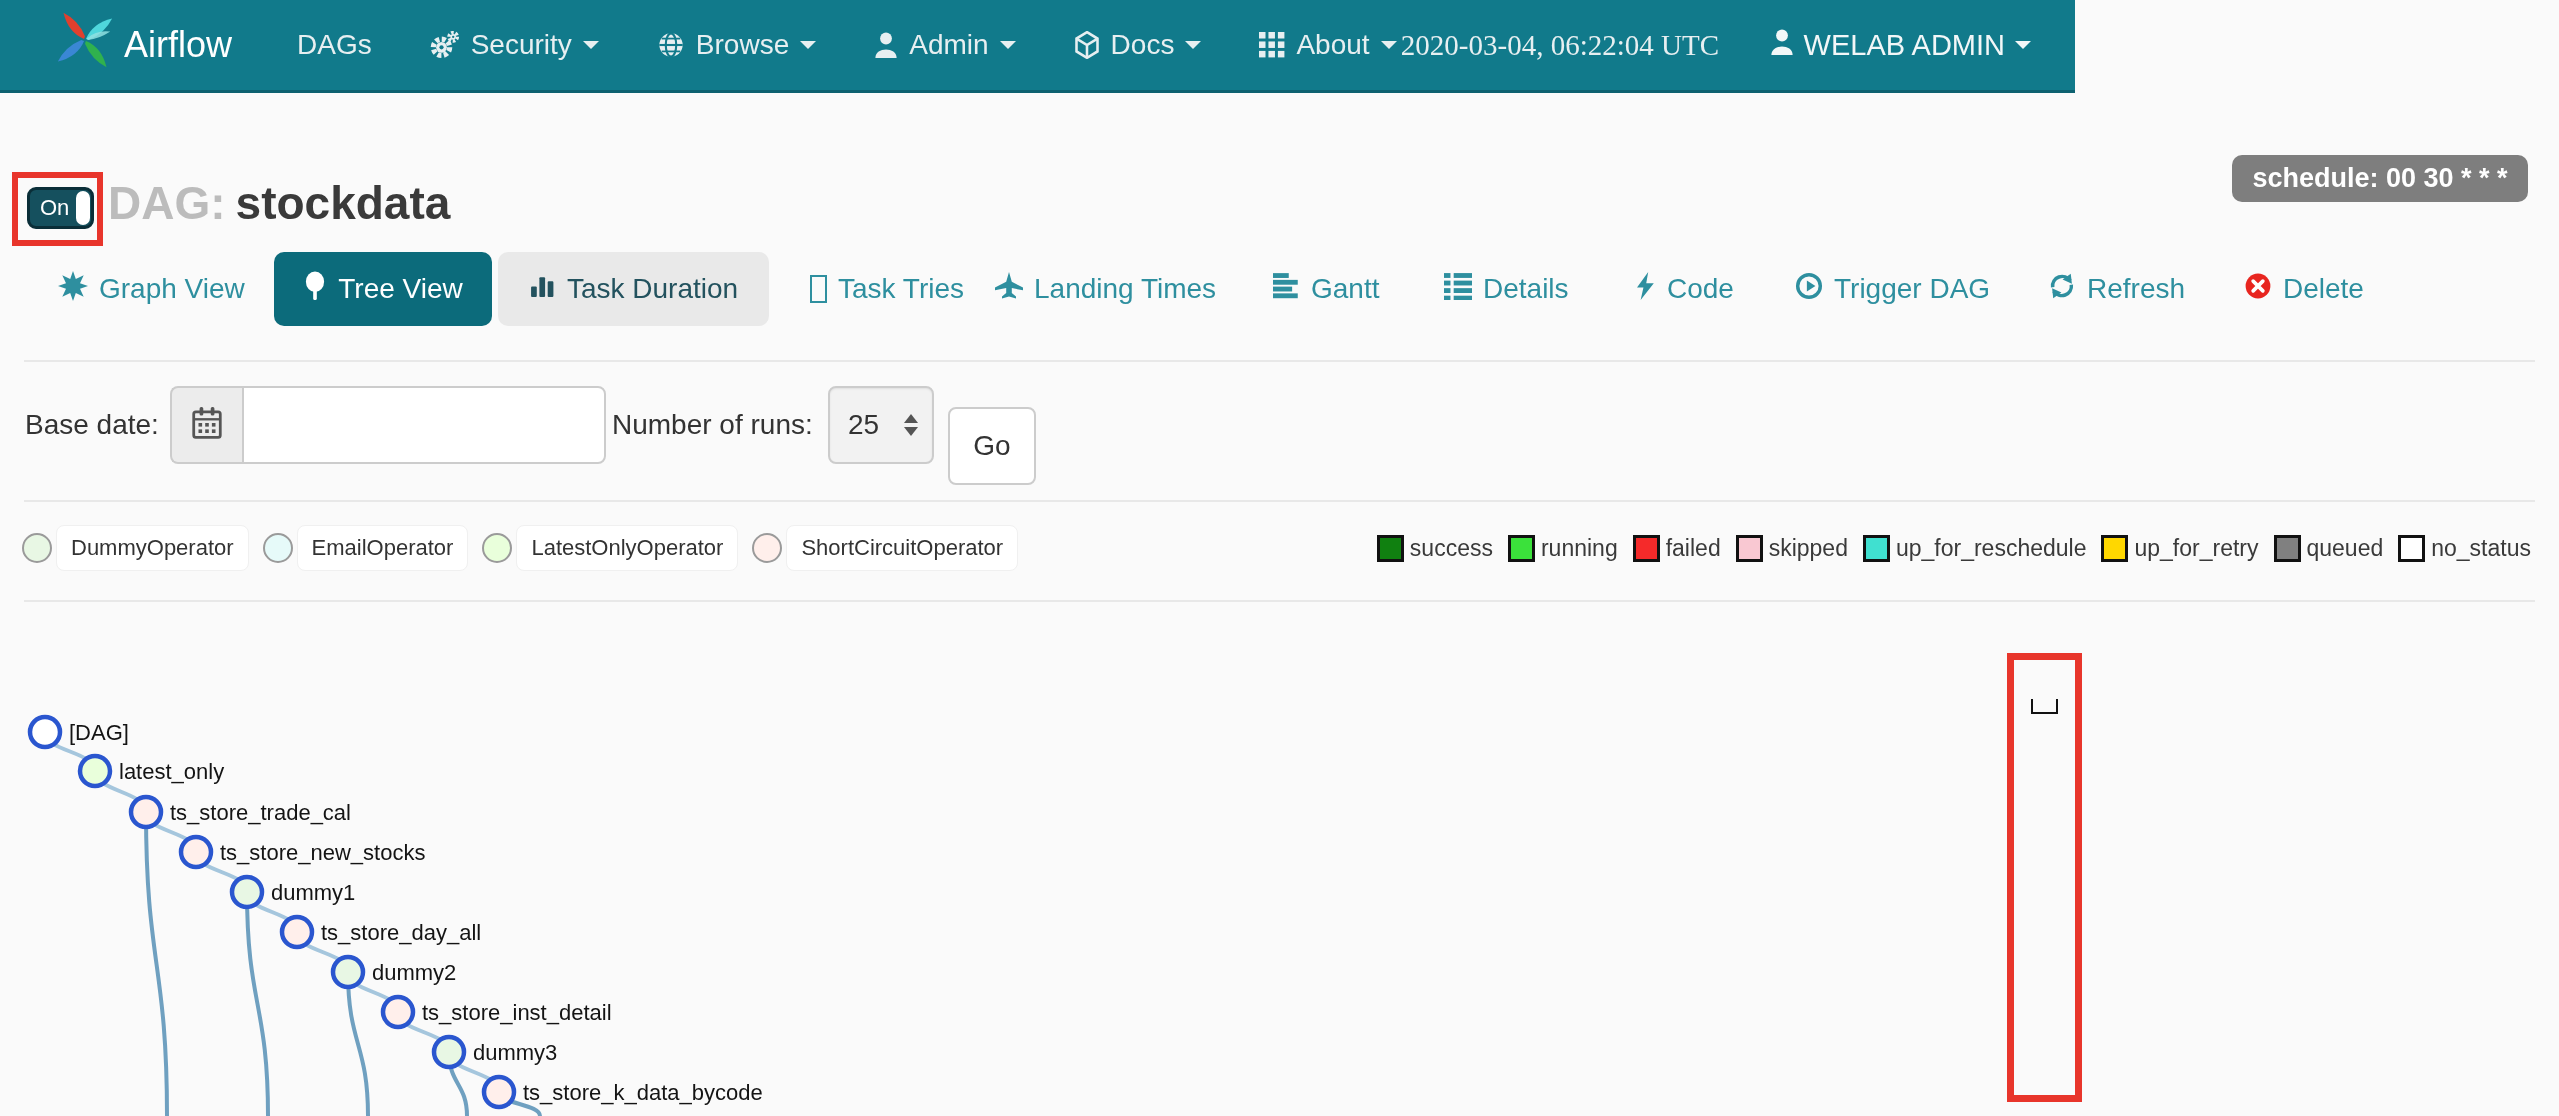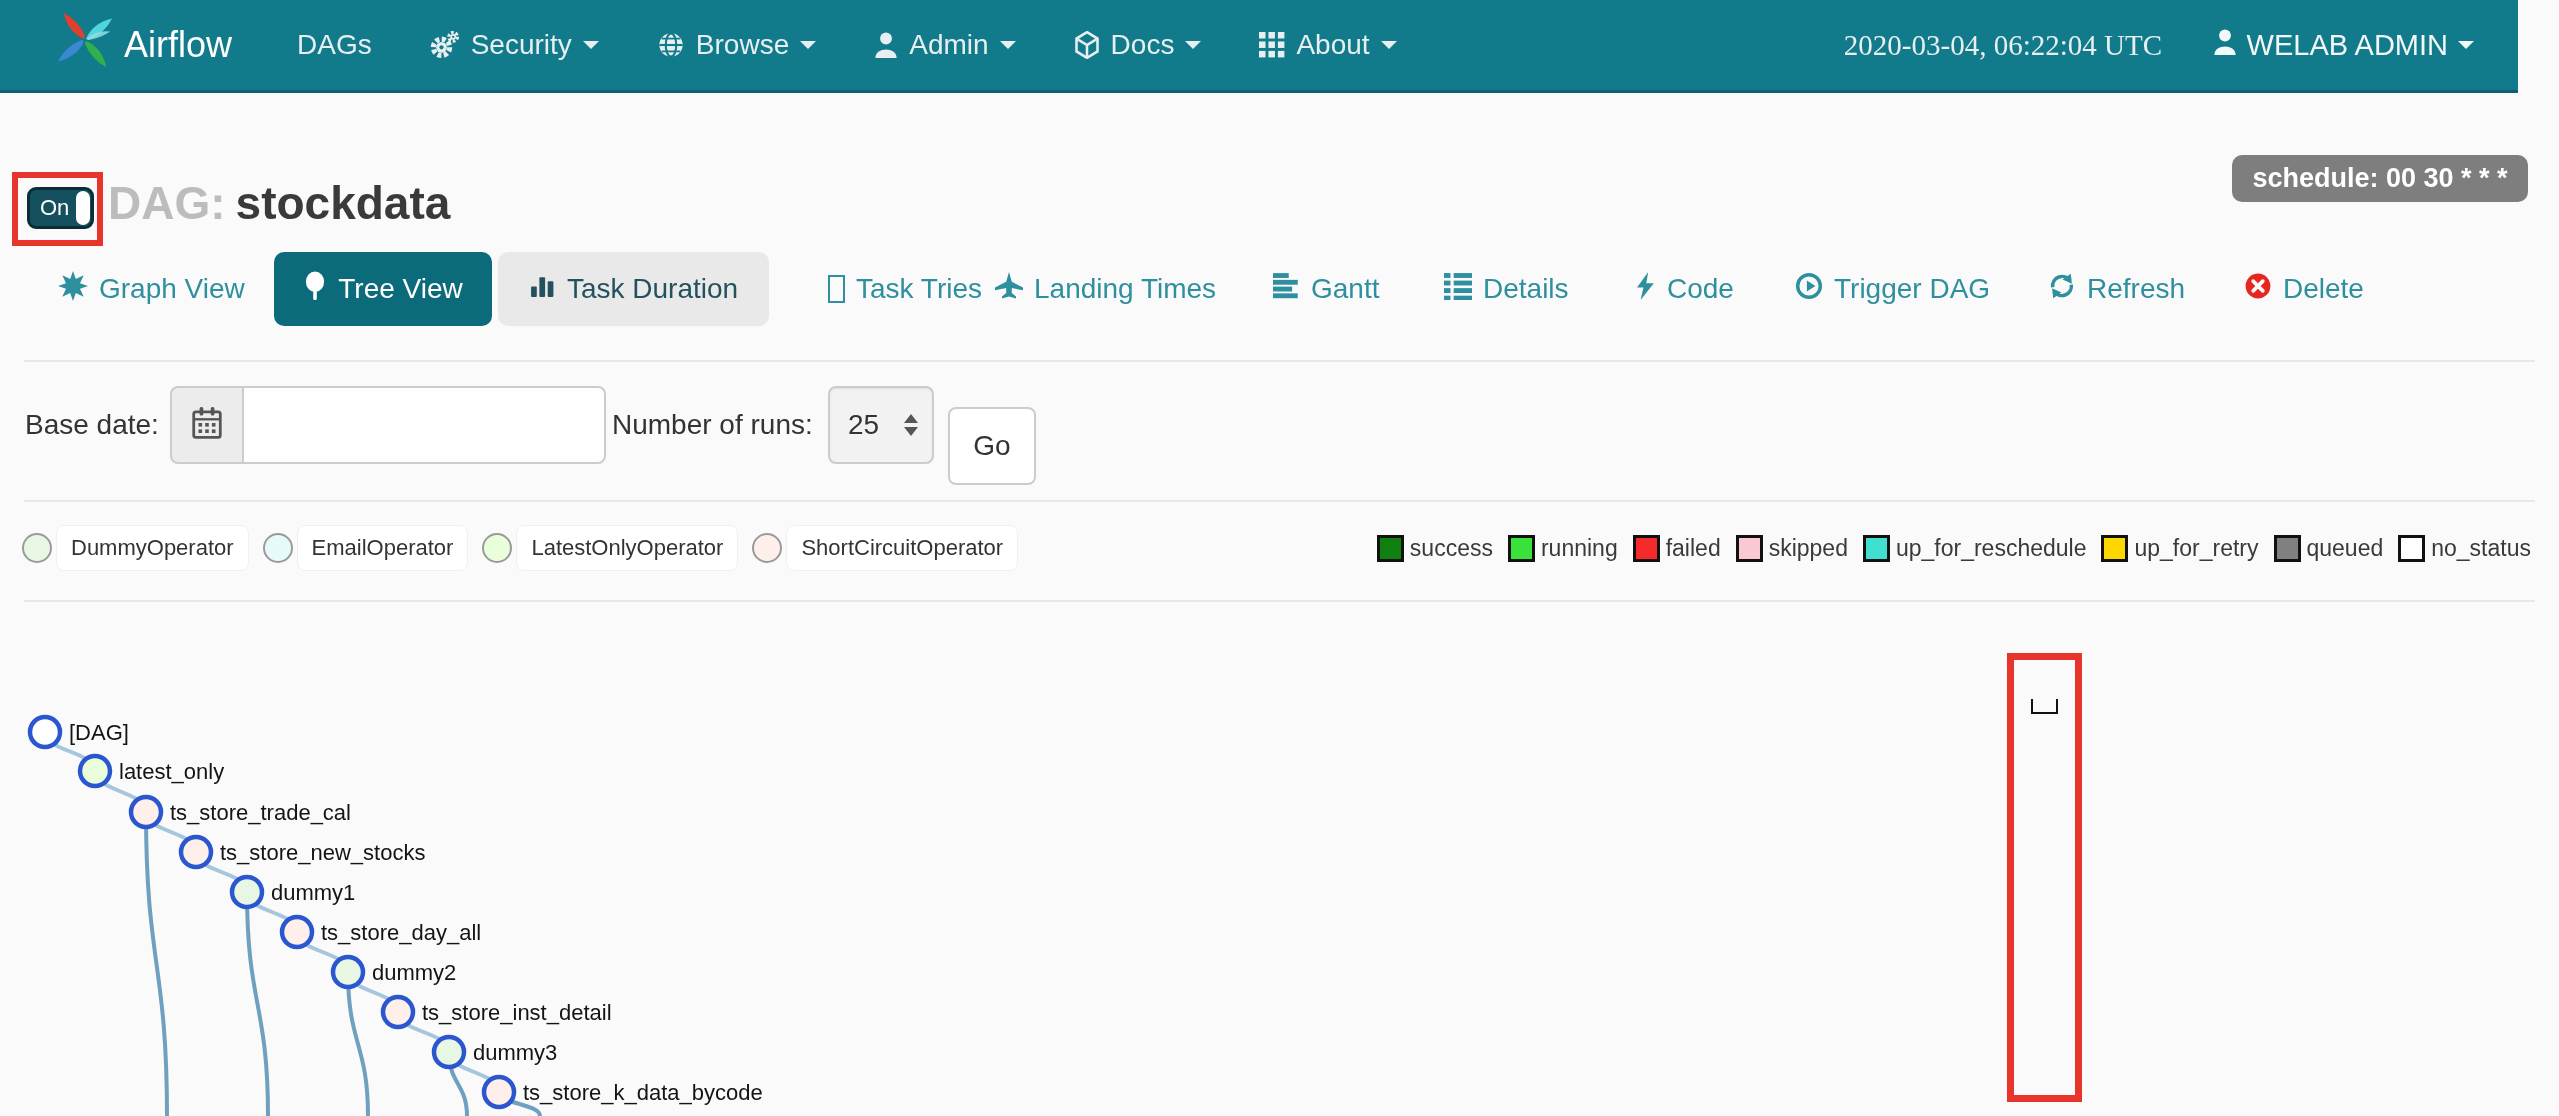--- a/index.html
+++ b/index.html
@@ -1,19 +1,19 @@
 <!DOCTYPE html>
 <html><head>
 <meta charset="utf-8">
 <style>
   html,body{margin:0;padding:0;overflow:hidden;}
   body{width:2559px;height:1116px;background:#fafafa;font-family:"Liberation Sans",sans-serif;position:relative;}
 
   
-  .navbar{position:absolute;left:0;top:0;width:2518px;height:90px;background:#117a8b;border-bottom:3px solid #0d6170;}
+  .navbar{position:absolute;left:0;top:0;width:2075px;height:90px;background:#117a8b;border-bottom:3px solid #0d6170;}
   .brand{position:absolute;left:56px;top:11px;display:flex;align-items:center;gap:10px;color:#fff;font-size:36px;}
   .navmenu{position:absolute;left:297px;top:0;height:90px;display:flex;align-items:center;gap:58px;}
   .nav-item{display:flex;align-items:center;gap:11px;color:#e7eff1;font-size:28px;cursor:pointer;}
   .nav-item svg{display:block;}
   .caret{width:0;height:0;border:8px solid transparent;border-top-color:currentColor;margin-top:8px;}
   .clock{position:absolute;right:356px;top:0;height:90px;display:flex;align-items:center;color:#e7eff1;font-size:29px;font-family:Liberation Serif, serif;}
   .user{position:absolute;right:44px;top:0;height:90px;display:flex;align-items:center;gap:10px;color:#f2f7f8;font-size:29px;}
 
   
   .annot{position:absolute;border:6px solid #e8352b;box-sizing:border-box;}
@@ -192,21 +192,21 @@
   <a class="tab btn gray" style="left:498px;width:271px;">
     <span>
       <svg width="27" height="27" viewBox="0 0 26 26" fill="currentColor">
         <rect x="2" y="14" width="5.5" height="10" rx="1"></rect>
         <rect x="10" y="5" width="5.5" height="19" rx="1"></rect>
         <rect x="18" y="9" width="5.5" height="15" rx="1"></rect>
       </svg>
     </span>
     <span>Task Duration</span>
   </a>
-  <a class="tab link" style="left:828px;">
+  <a class="tab link" style="left:810px;">
     <span class="tofu"></span>
     <span>Task Tries</span>
   </a>
   <a class="tab link" style="left:995px;">
     <span>
       <svg width="28" height="28" viewBox="0 0 20 20" fill="currentColor">
         <polygon points="10,0 12,7 20,11 20,13 12,11.5 12,15 15,17.5 15,19 10,17.5 5,19 5,17.5 8,15 8,11.5 0,13 0,11 8,7"></polygon>
       </svg>
     </span>
     <span>Landing Times</span>

